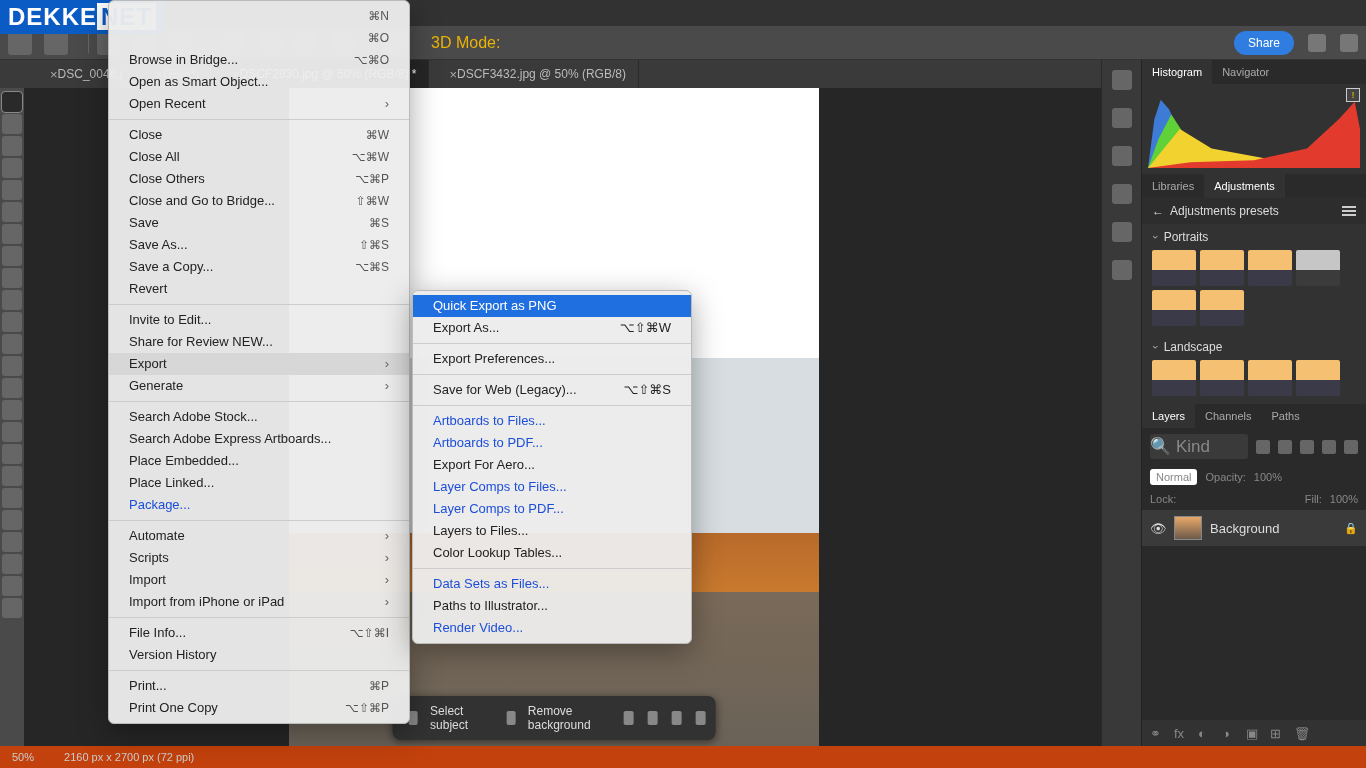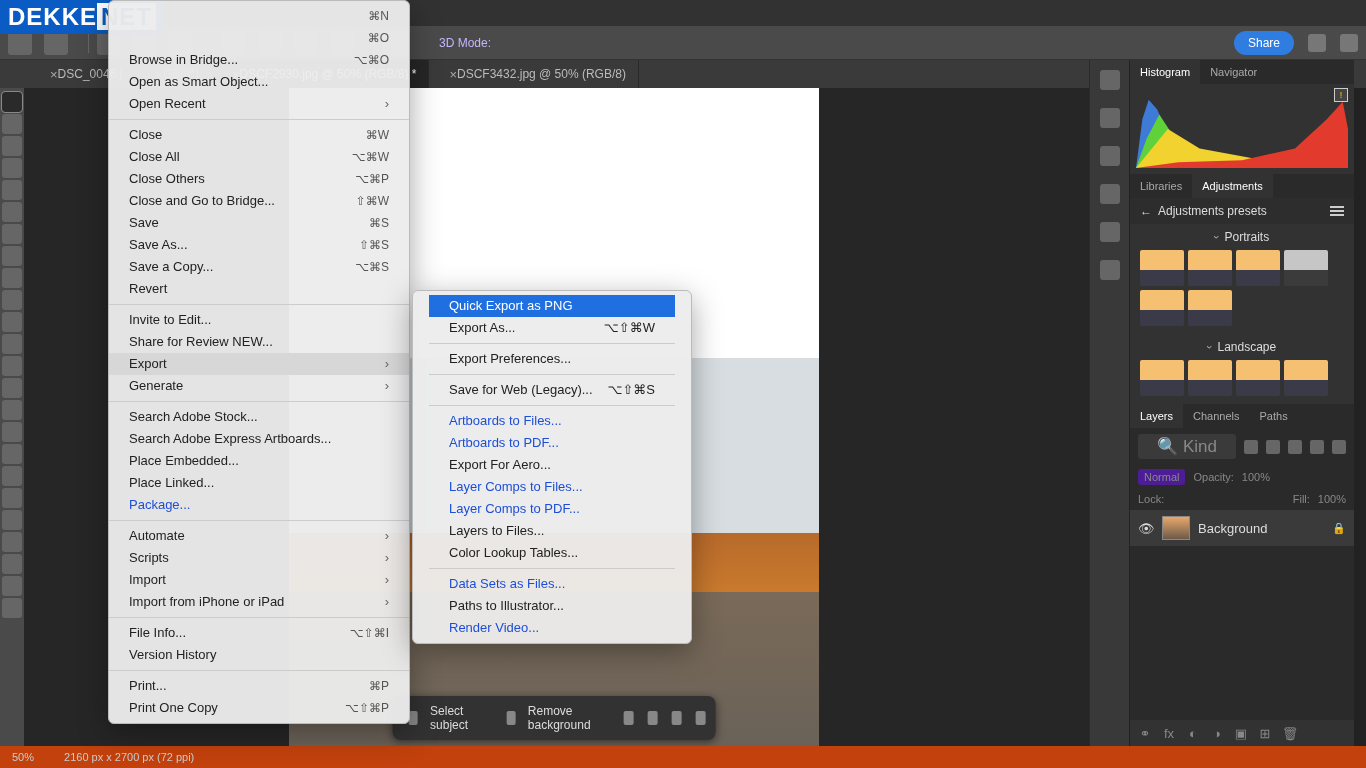--- a/index.html
+++ b/index.html
@@ -3,21 +3,21 @@
 <meta charset="utf-8">
 <style>
 * { margin: 0; padding: 0; box-sizing: border-box; font-family: -apple-system, "Helvetica Neue", Arial, sans-serif; user-select: none; }
 body { background: #222; width: 1366px; height: 768px; overflow: hidden; position: relative; color: #ddd; font-size: 13px; }
 
 
 .titlebar { position: absolute; top: 0; left: 0; right: 0; height: 26px; background: #323232; line-height: 26px; color: #ccc; font-size: 12px; font-style: italic; }
 .optionsbar { position: absolute; top: 26px; left: 0; right: 0; height: 34px; background: #4a4a4a; display: flex; align-items: center; padding: 0 8px; border-bottom: 1px solid #333; }
 .optionsbar .opt-icon { width: 24px; height: 24px; margin-right: 12px; background: #666; border-radius: 3px; }
 .optionsbar .sep { width: 1px; height: 20px; background: #666; margin: 0 8px; }
-.optionsbar .muted { color: #c4b5fd; font-size: 12px; margin-left: 20px; }
+.optionsbar .muted { color: #eab308; font-size: 16px; margin-left: 12px; }
 .share-btn { margin-left: auto; background: #2f7de1; color: #fff; padding: 5px 14px; border-radius: 14px; font-size: 12px; }
 .search-ico, .arrange-ico { width: 18px; height: 18px; margin-left: 14px; background: #777; border-radius: 3px; }
 
 
 .tabbar { position: absolute; top: 60px; left: 0; right: 0; height: 28px; background: #3a3a3a; display: flex; align-items: center; padding-left: 30px; }
 .tab { height: 28px; display: flex; align-items: center; padding: 0 12px; color: #bbb; font-size: 12px; border-right: 1px solid #2a2a2a; }
 .tab.active { background: #262626; color: #fff; }
 .tab .close { margin-left: 8px; color: #aaa; font-size: 13px; }
 
 
@@ -45,25 +45,25 @@
 
 
 .menu { position: absolute; top: 0; left: 108px; width: 302px; background: rgba(236,236,236,.96); border: 1px solid #bbb; border-radius: 6px; box-shadow: 0 8px 30px rgba(0,0,0,.35); color: #222; font-size: 13px; padding: 4px 0; }
 .menu-row { display: flex; justify-content: space-between; align-items: center; padding: 2px 20px; line-height: 18px; }
 .menu-row.disabled { color: #1d4ed8; }
 .menu .shortcut { color: #555; font-size: 12px; }
 .menu-sep { height: 1px; background: #ccc; margin: 4px 0; }
 .submenu-caret { margin-left: auto; color: #666; }
 
 
-.submenu { position: absolute; top: 290px; left: 412px; width: 280px; background: rgba(236,236,236,.96); border: 1px solid #bbb; border-radius: 6px; box-shadow: 0 8px 30px rgba(0,0,0,.35); color: #222; font-size: 13px; padding: 4px 16px; }
+.submenu { position: absolute; top: 290px; left: 412px; width: 280px; background: rgba(236,236,236,.96); border: 1px solid #bbb; border-radius: 6px; box-shadow: 0 8px 30px rgba(0,0,0,.35); color: #222; font-size: 13px; padding: 4px 0; }
 .submenu .menu-row.highlight { background: #1f6fe0; color: #fff; }
 
 
-.rightcol { position: absolute; top: 60px; right: 12px; width: 265px; bottom: 22px; display: flex; text-align: center; }
+.rightcol { position: absolute; top: 60px; right: 0; width: 265px; bottom: 22px; display: flex; }
 .iconstrip { width: 40px; background: #393939; display: flex; flex-direction: column; align-items: center; padding-top: 10px; gap: 18px; border-left: 1px solid #2a2a2a;}
 .iconstrip .pi { width: 20px; height: 20px; background: #666; border-radius: 3px; }
 .panels { flex: 1; background: #323232; display: flex; flex-direction: column; border-left: 1px solid #222; }
 
 .ptabs { display: flex; background: #2a2a2a; }
 .ptab { padding: 6px 10px; font-size: 11px; color: #aaa; }
 .ptab.active { background: #323232; color: #fff; }
 
 .histogram { height: 90px; position: relative; background: #323232; padding: 6px; }
 .histogram svg { width: 100%; height: 100%; }
@@ -76,21 +76,21 @@
 .section-title { padding: 6px 12px; font-size: 12px; color: #ddd; }
 .section-title::before { content: "›"; display: inline-block; transform: rotate(90deg); margin-right: 6px; font-size: 11px; color: #aaa;}
 .thumbs { display: flex; flex-wrap: wrap; gap: 4px; padding: 0 10px 8px; }
 .thumb { width: 44px; height: 36px; background: linear-gradient(#f5c071 0%, #f5c071 55%, #3a3a48 55%, #3a3a48 100%); border-radius: 2px; }
 .thumb.bw { filter: grayscale(1); }
 
 .layers-head { display: flex; align-items: center; padding: 6px 8px; background: #2a2a2a; }
 .layers-head .srch { flex: 1; background: #3a3a3a; border-radius: 3px; padding: 2px 0; color: #888; font-size: 17px;}
 .layers-head .li-ico { width: 14px; height: 14px; background: #666; margin-left: 8px; border-radius: 2px; }
 .layer-opts { display: flex; align-items: center; padding: 4px 8px; gap: 8px; color: #888; font-size: 11px; background: #2a2a2a;}
-.layer-opts .sel { background: #4c1d95; padding: 2px 6px; border-radius: 3px; }
+.layer-opts .sel { background: #ffffff; padding: 2px 6px; border-radius: 3px; }
 .layer-row { display: flex; align-items: center; padding: 6px 8px; background: #3a3a3a; border-top: 1px solid #2a2a2a;}
 .layer-row .eye { width: 14px; height: 14px; margin-right: 10px; }
 .layer-row .thumb-sm { width: 28px; height: 24px; background: linear-gradient(#e8a86a,#6d5a4a); margin-right: 8px; border: 1px solid #888;}
 .layer-row .lock { margin-left: auto; color: #aaa; font-size: 11px;}
 .layer-footer { display: flex; align-items: center; gap: 10px; padding: 6px 8px; color: #888; }
 .layer-footer span { width: 14px; height: 14px; }
 </style>
 </head>
 <body>
 

